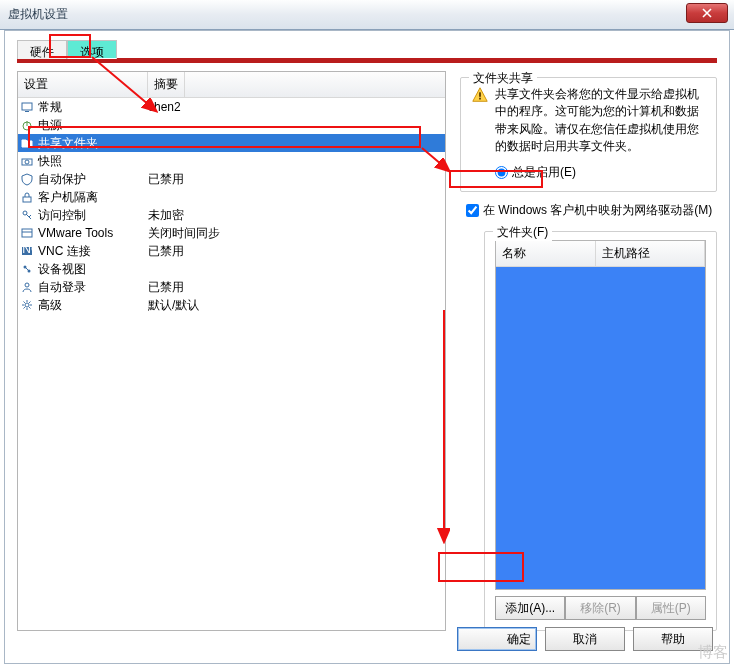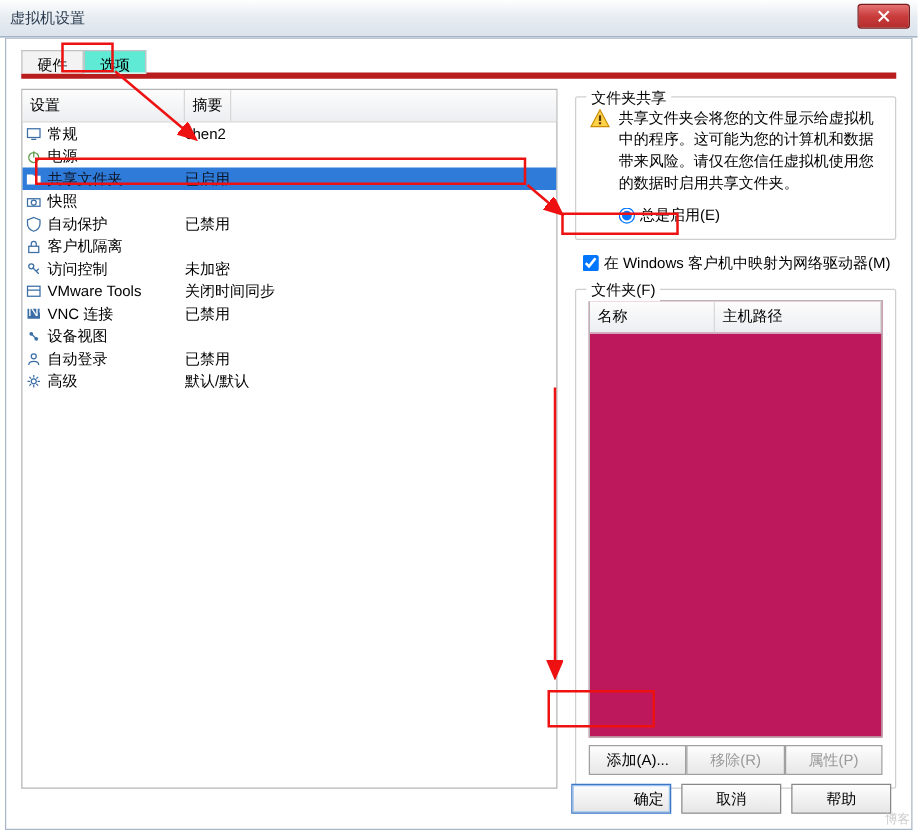--- a/index.html
+++ b/index.html
@@ -25,51 +25,51 @@
 
     
     .listbox { flex: 1; border: 1px solid #b5b5b5; background: #fff; display:flex; flex-direction: column; }
     .lhdr { display: flex; border-bottom: 1px solid #d8d8d8; background: linear-gradient(#fdfdfd,#eceef1); }
     .lhdr div { padding: 4px 6px; border-right: 1px solid #d8d8d8; }
     .lhdr .c1 { width: 130px; }
     .lrow { display: flex; align-items:center; height: 18px; }
     .lrow .ic { width: 18px; display:flex; align-items:center; justify-content:center; }
     .lrow .c1 { width: 112px; padding-left: 2px; }
     .lrow .c2 { flex:1; }
-    .lrow.sel { background: #2f7bd9; color: #0f172a; }
+    .lrow.sel { background: #2f7bd9; color: #ffffff; }
     .ic svg { width:14px; height:14px; }
 
     
     .grp { border: 1px solid #cfcfcf; border-radius: 2px; padding: 8px 10px 10px 10px; position: relative; margin-top: 6px; }
     .grp-label { position: absolute; top: -8px; left: 8px; background: #fff; padding: 0 4px; }
     .warnrow { display:flex; gap:6px; line-height: 1.45; }
     .warnrow .warnicon { width: 18px; flex: none; }
     .radios { margin-top: 8px; margin-left: 24px; display:flex; flex-direction:column; gap: 4px; }
     .radios label, .chk label { display:flex; align-items:center; gap:4px; }
     .chk { margin: 6px 0 2px 6px; }
 
     .folderbox { flex:1; display:flex; flex-direction:column; }
     .fhdr { display:flex; background: linear-gradient(#fdfdfd,#eceef1); border-bottom:1px solid #d8d8d8; }
     .fhdr div { padding: 4px 6px; border-right:1px solid #d8d8d8; }
     .fhdr .fc1 { width: 100px; }
-    .flist { flex:1; border:1px solid #b5b5b5; background:#be185d; }
+    .flist { flex:1; border:1px solid #b5b5b5; background:#3b82f6; }
     .fbtns { display:flex; gap:0; margin-top:6px; }
     .fbtns button { flex:1; height:24px; border:1px solid #a0a0a0; background: linear-gradient(#fdfdfd,#e7e7e7); cursor:pointer; }
     .fbtns button:disabled { color:#9a9a9a; }
 
     
     .dlgbtns { position:absolute; right: 16px; bottom: 12px; display:flex; gap:8px; }
     .dlgbtns button { width: 80px; height: 24px; border:1px solid #888; background: linear-gradient(#fdfdfd,#e6e6e6); cursor:pointer; }
     .dlgbtns button.primary { border:1px solid #3a76c4; box-shadow: 0 0 0 1px #9ec3ee inset; padding-left: 44px; }
 
     
     .redbox { position:absolute; border:2px solid #e11; pointer-events:none; }
     .arrow { position:absolute; stroke:#e11; fill:#e11; pointer-events:none; }
 
-    .watermark { position:absolute; right:6px; bottom:6px; color:#ccc; font-size:10px; }
+    .watermark { position:absolute; right:6px; bottom:6px; color:#ccc; font-size:15px; }
   </style>
 </head>
 <body>
 
 <div class="titlebar">
   <span>虚拟机设置</span>
   <div class="closebtn">
     <svg viewBox="0 0 10 10">
         <path d="M1 1 L9 9 M9 1 L1 9" stroke="#fff" stroke-width="1.6"></path>
       </svg>
@@ -112,21 +112,20 @@
               <span class="c1">电源</span>
               <span class="c2"></span>
             </div>
             <div class="lrow sel">
               <span class="ic">
                 <svg viewBox="0 0 14 14">
                   <path d="M2 4h4l1 1h5v6H2z" fill="#fff" stroke="#fff"></path>
                 </svg>
               </span>
               <span class="c1">共享文件夹</span>
-              <span class="c2">已启用</span>
             </div>
             <div class="lrow">
               <span class="ic">
                 <svg viewBox="0 0 14 14">
                   <rect x="2" y="5" width="10" height="6" fill="none" stroke="#3a6ea5"></rect>
                   <circle cx="7" cy="8" r="2" fill="none" stroke="#3a6ea5"></circle>
                 </svg>
               </span>
               <span class="c1">快照</span>
               <span class="c2"></span>
@@ -237,21 +236,21 @@
         </div>
       </div>
 
       <div class="chk">
         <label>
             <input type="checkbox" checked="" style="">
             <span>在 Windows 客户机中映射为网络驱动器(M)</span>
           </label>
       </div>
 
-      <div class="grp folderbox" style="display:flex;">
+      <div class="grp folderbox" style="display:flex;margin-left:24px;">
         <span class="grp-label">文件夹(F)</span>
         <div class="flist">
           <div class="fhdr">
             <div class="fc1">名称</div>
             <div class="fc2" style="flex:1">主机路径</div>
           </div>
         </div>
         <div class="fbtns">
           <button>添加(A)...</button>
           <button disabled="">移除(R)</button>

